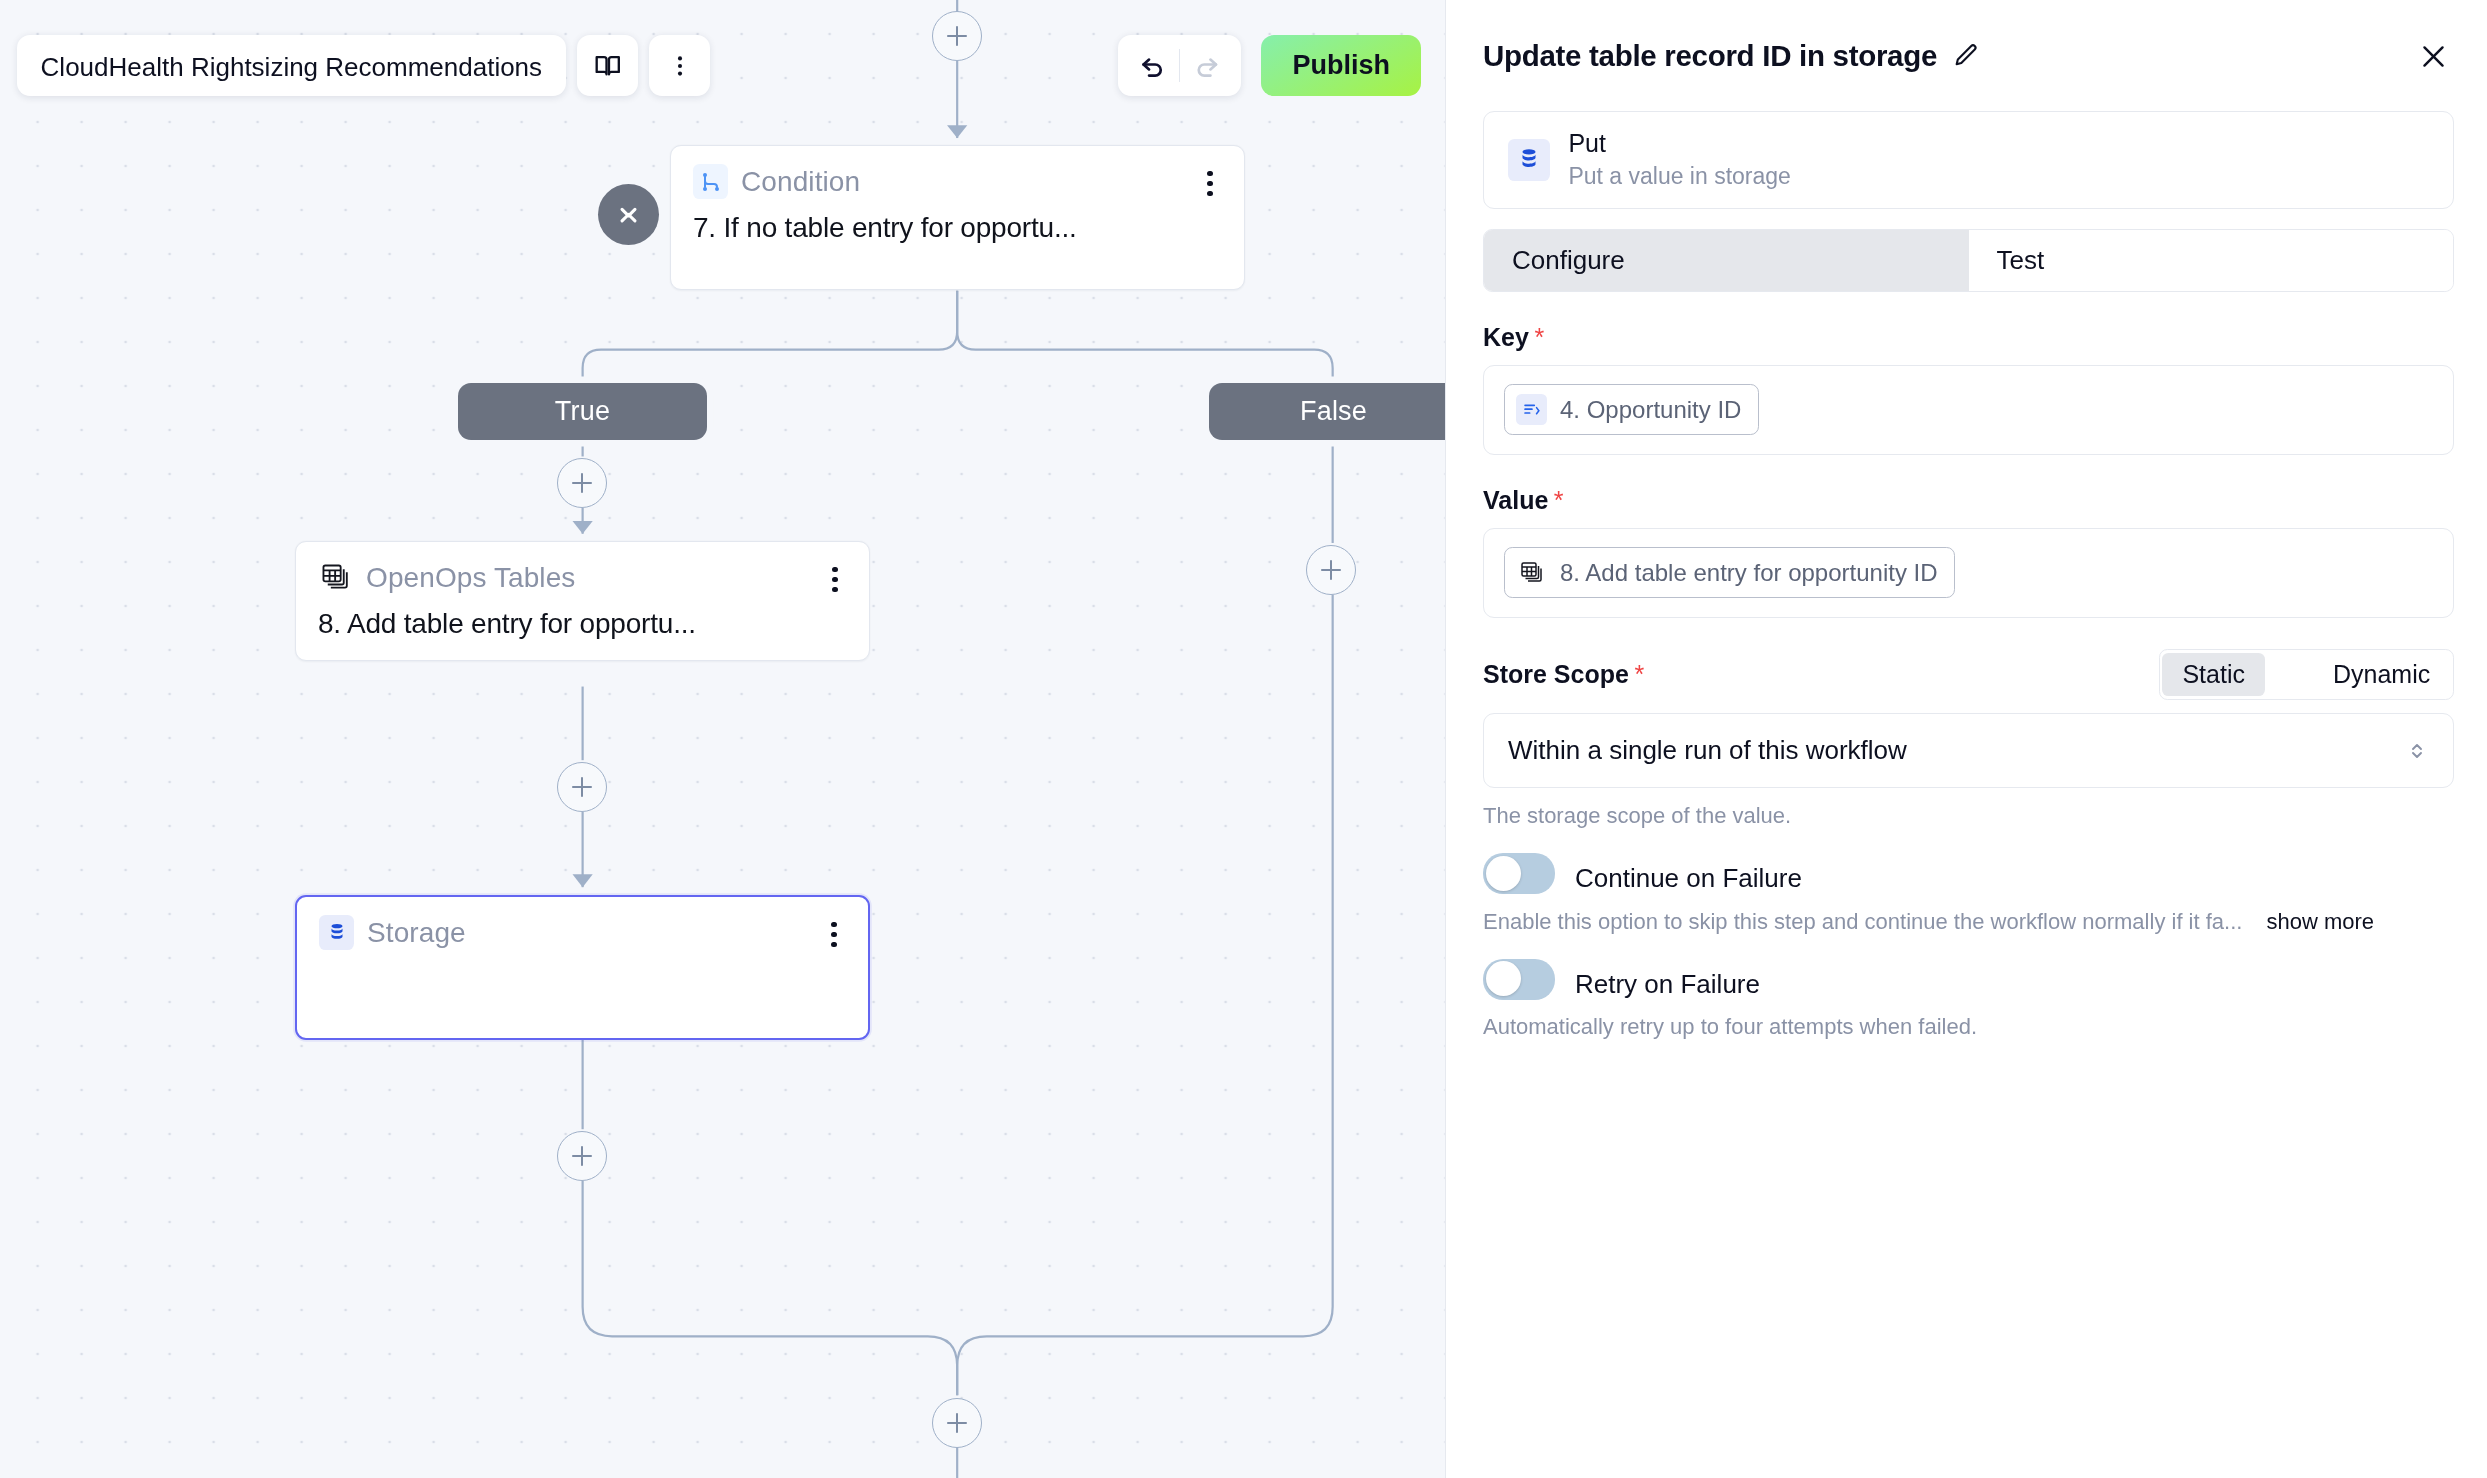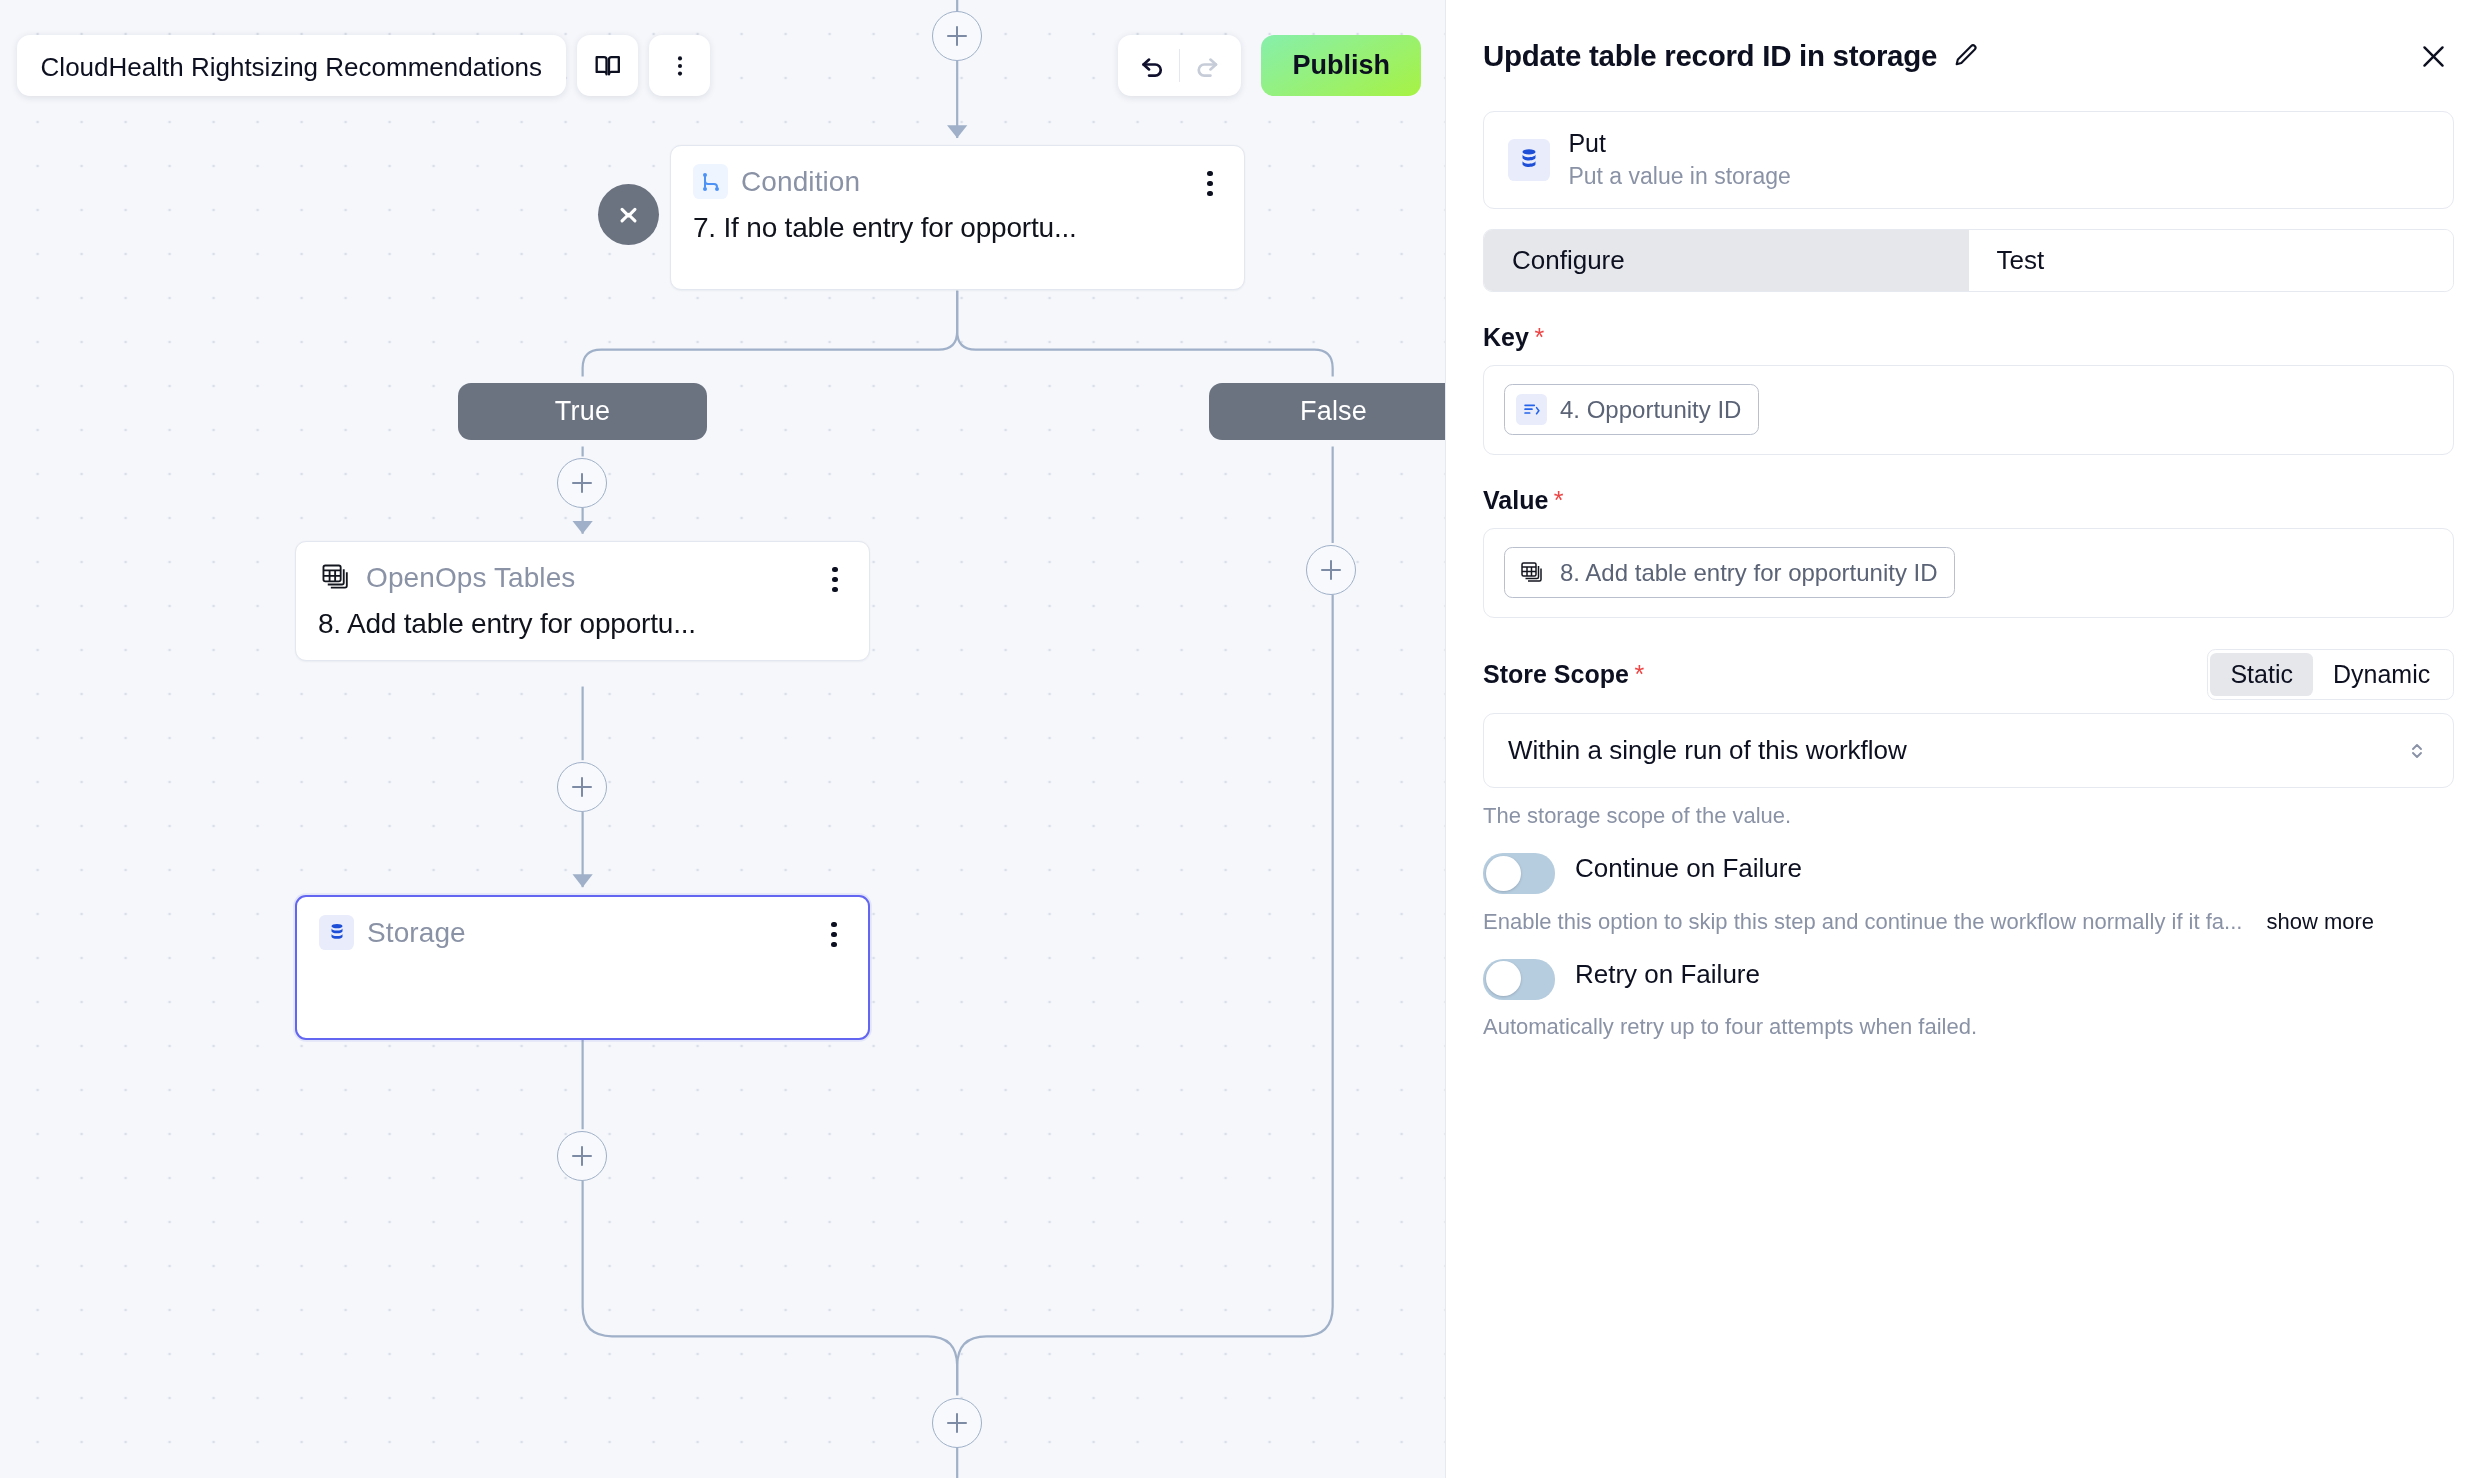--- a/index.html
+++ b/index.html
@@ -175,21 +175,21 @@
   .chip-ico.blue { background: #e8ecfb; }
   .chip-ico.plain { background: transparent; }
 
   #scope-row {
     margin-top: 31px; display: flex; align-items: center;
   }
   #scope-label { font-size: 25px; color: #0d1020; font-weight: bold; }
   #seg {
     margin-left: auto; display: flex;
     border: 1.4px solid #e6e9ef; border-radius: 8.3px; overflow: hidden;
-    padding: 2.8px; background: #ffffff;
+    padding: 2.8px; background: #ffffff; gap: 48px;
   }
   .seg-btn {
     padding: 7.4px 20px; font-size: 25px; color: #0d1020;
     border-radius: 6.4px; cursor: pointer; background: transparent;
     border: none; font-family: inherit;
   }
   .seg-btn.active { background: #e5e7eb; }
 
   #scope-select {
     margin-top: 13px;
@@ -197,21 +197,21 @@
     height: 75px; padding: 0 24px;
     display: flex; align-items: center;
     font-size: 26px; color: #0d1020; cursor: pointer; background: #ffffff;
   }
   #scope-select .chev { margin-left: auto; display: flex; }
 
   .help {
     margin-top: 14.7px; font-size: 22px; color: #8a92a6;
   }
 
-  .toggle-row { margin-top: 24px; display: flex; align-items: flex-start; gap: 20px; }
+  .toggle-row { margin-top: 24px; display: flex; align-items: flex-end; gap: 20px; }
   .toggle {
     width: 72px; height: 41px; border-radius: 20px;
     background: #b6cde0; position: relative; cursor: pointer; flex: 0 0 72px;
   }
   .toggle .knob {
     position: absolute; top: 2.8px; left: 2.8px;
     width: 35px; height: 35px; border-radius: 50%;
     background: #ffffff; box-shadow: 0 0.9px 2.8px rgba(0,0,0,.18);
   }
   .toggle-label { font-size: 26px; color: #0d1020; }

